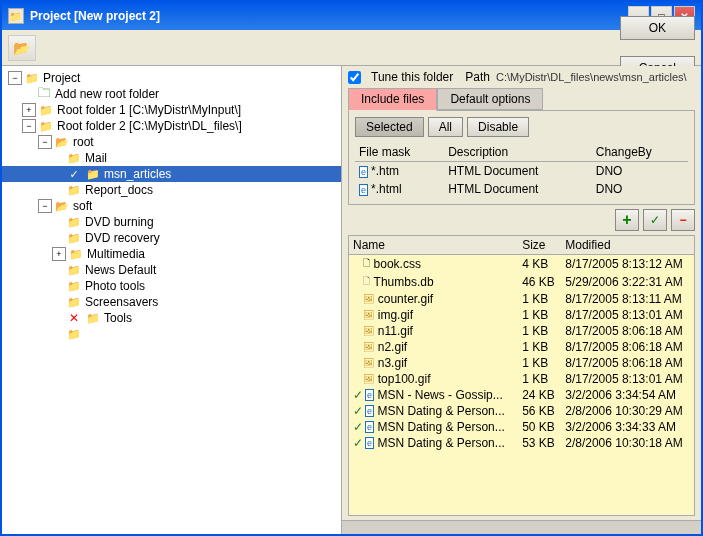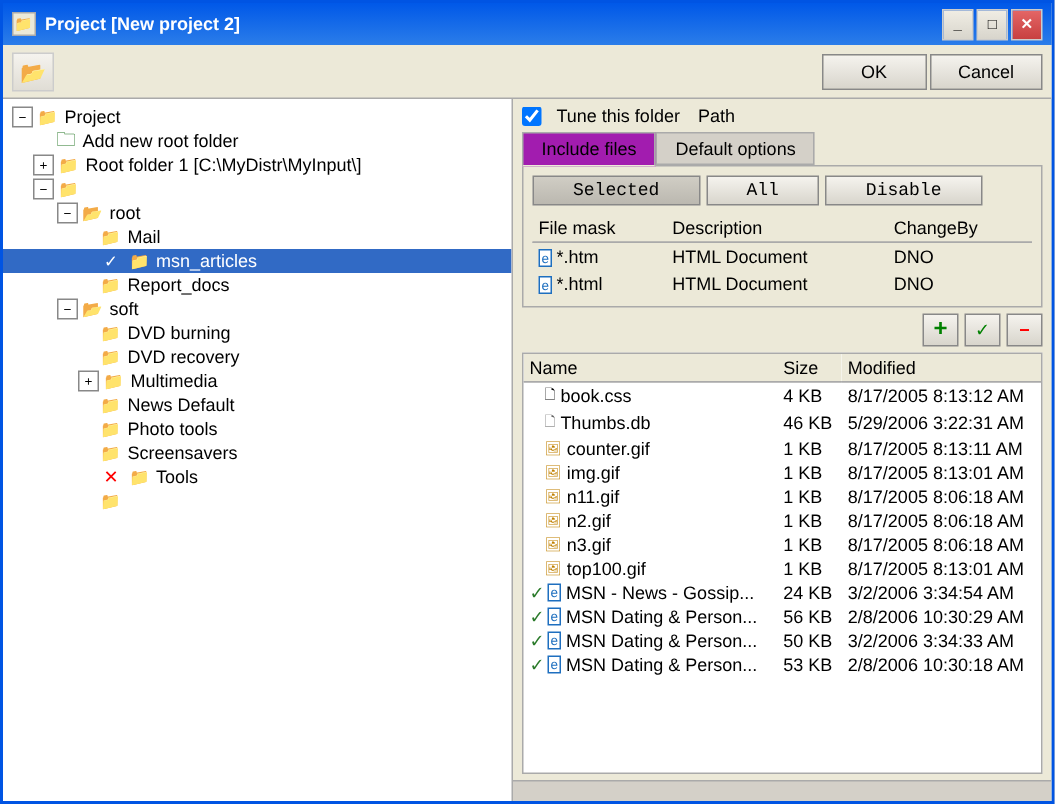--- a/index.html
+++ b/index.html
@@ -66,22 +66,23 @@
       width: 28px; height: 26px;
       border: 1px solid #ccc;
       background: linear-gradient(to bottom, #f5f3ee, #e0ddd5);
       display: flex; align-items: center; justify-content: center;
       cursor: pointer;
       margin-right: 4px;
     }
     
     .ok-cancel-area {
       display: flex;
-      gap: 2px;
+      gap: 16px;
       margin-left: auto;
+      flex-direction: column;
     }
     
     .dialog-btn {
       padding: 4px 18px;
       background: linear-gradient(to bottom, #f5f3ee, #d8d5cc);
       border: 1px solid #888;
       cursor: pointer;
       font-size: 12px;
       min-width: 70px;
       text-align: center;
@@ -150,47 +151,46 @@
     
     .tab {
       padding: 3px 12px;
       border: 1px solid #aaa;
       background: #d4d0c8;
       cursor: pointer;
       font-size: 12px;
       position: relative;
     }
     .tab.active {
-      background: #a21caf;
+      background: #fca5a5;
       border-bottom-color: #ece9d8;
       z-index: 1;
       margin-bottom: -1px;
     }
     
     .tab-content {
       border: 1px solid #aaa;
       background: #ece9d8;
       flex: none;
       margin: 0 6px;
       padding: 6px;
     }
     
     .filter-buttons {
       display: flex;
       gap: 4px;
       margin-bottom: 6px;
     }
     
     .filter-btn {
-      padding: 2px 26px;
+      padding: 2px 10px;
       border: 1px solid #888;
       background: linear-gradient(to bottom, #f5f3ee, #d8d5cc);
       cursor: pointer;
       font-size: 12px;
-      font-family: Liberation Mono, monospace;
     }
     .filter-btn.active {
       background: linear-gradient(to bottom, #d0cdc4, #bbb8b0);
     }
     
     .file-table {
       width: 100%;
       border-collapse: collapse;
       font-size: 12px;
     }
@@ -226,21 +226,21 @@
     .include-sub {
       display: flex;
       align-items: center;
       padding: 3px 6px;
       gap: 4px;
       flex-shrink: 0;
     }
     
     .file-list-panel {
       flex: 1;
-      background: #ffffff;
+      background: #fef9c3;
       border: 1px solid #aaa;
       margin: 0 6px 4px 6px;
       overflow-y: auto;
     }
     
     .file-list-table {
       width: 100%;
       border-collapse: collapse;
       font-size: 11px;
     }
@@ -312,20 +312,21 @@
         <span class="tree-indent" style="width:16px"></span>
         <span class="tree-toggle">+</span>
         <span class="tree-icon icon-folder">📁</span>
         <span>Root folder 1 [C:\MyDistr\MyInput\]</span>
       </div>
 
       <div class="tree-item">
         <span class="tree-indent" style="width:16px"></span>
         <span class="tree-toggle">−</span>
         <span class="tree-icon icon-folder">📁</span>
+        <span>Root folder 2 [C:\MyDistr\DL_files\]</span>
       </div>
 
       <div class="tree-item">
         <span class="tree-indent" style="width:32px"></span>
         <span class="tree-toggle">−</span>
         <span class="tree-icon icon-folder">📂</span>
         <span>root</span>
       </div>
 
       <div class="tree-item">
@@ -413,20 +414,21 @@
         <span class="tree-icon icon-folder">📁</span>
       </div>
     </div>
 
     <div class="right-panel">
 
       <div class="tune-row">
         <input type="checkbox" checked="" class="tune-checkbox" style="">
         <span>Tune this folder</span>
         <span class="path-label">Path</span>
+        <span class="path-value">C:\MyDistr\DL_files\news\msn_articles\</span>
       </div>
 
       <div class="tabs-row">
         <div class="tab active">
           <span>Include files</span>
         </div>
         <div class="tab">
           <span>Default options</span>
         </div>
       </div>

